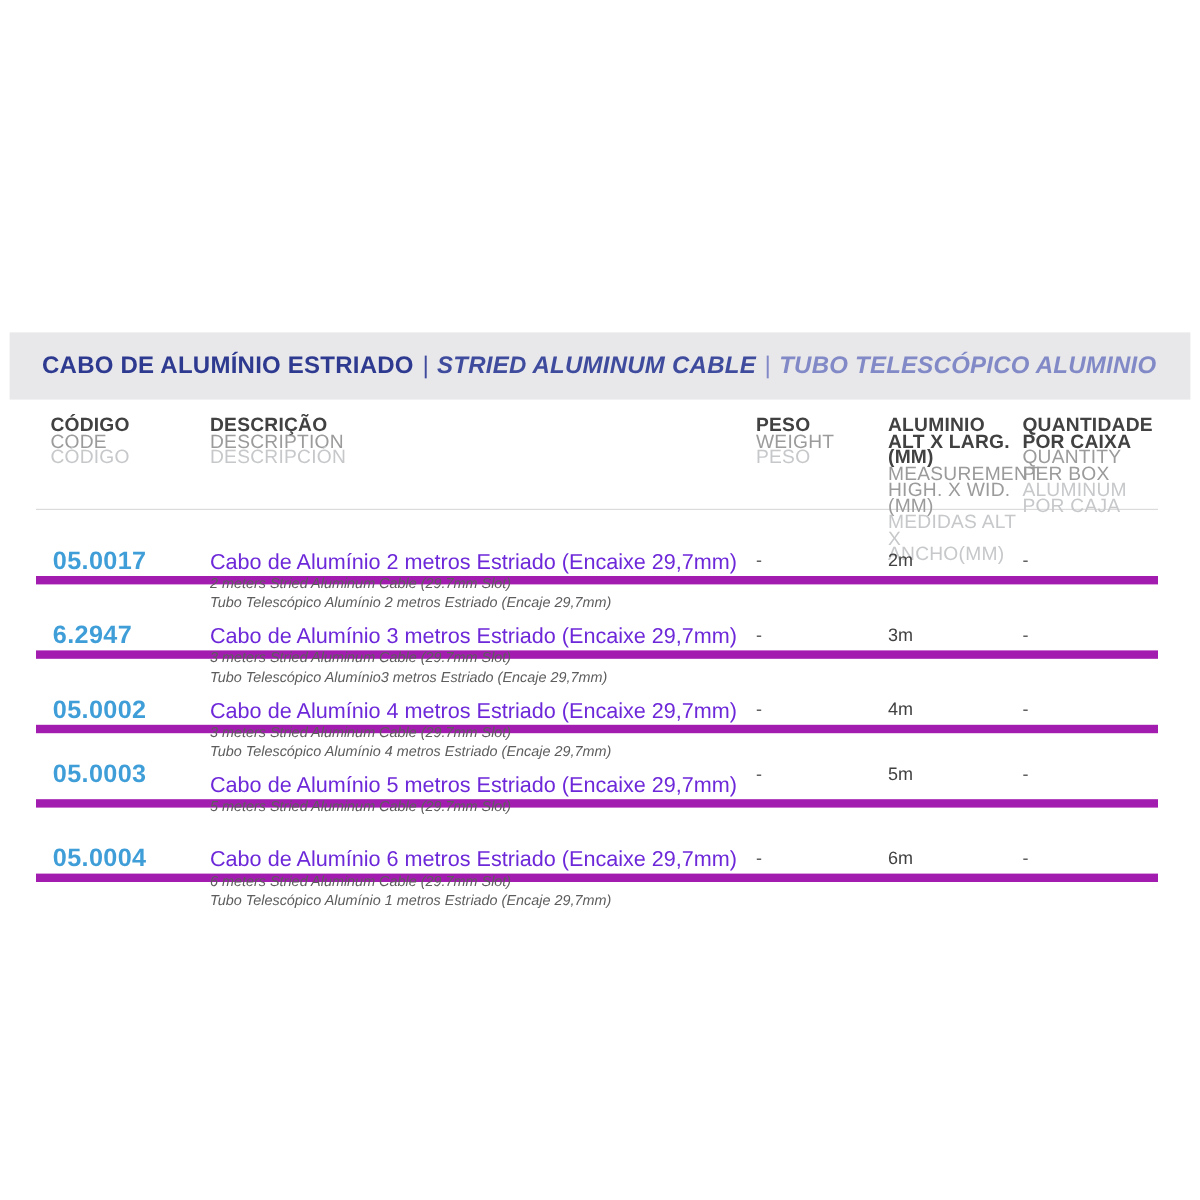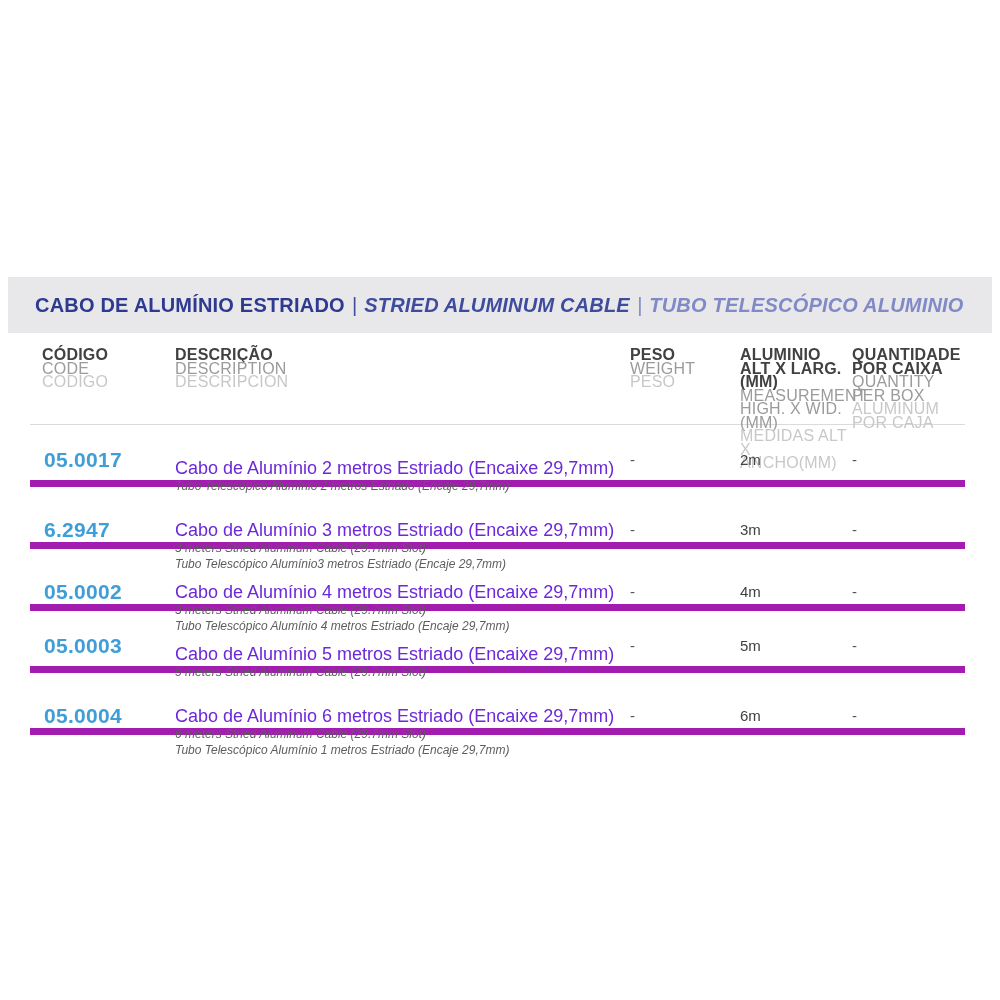--- a/index.html
+++ b/index.html
@@ -115,20 +115,21 @@
         <span class="tier2">QUANTITY PER BOX</span>
         <span class="tier3">ALUMINUM</span>
         <span class="tier3">POR CAJA</span>
       </div>
     </div>
 
     <div class="row grid-cols">
       <div class="cell code">05.0017</div>
       <div class="cell desc">
         <span class="d-pt">Cabo de Alumínio 2 metros Estriado (Encaixe 29,7mm)</span>
+        <span class="d-en">2 meters Stried Aluminum Cable (29.7mm Slot)</span>
         <span class="d-es">Tubo Telescópico Alumínio 2 metros Estriado (Encaje 29,7mm)</span>
       </div>
       <div class="cell val dash">-</div>
       <div class="cell val measure">2m</div>
       <div class="cell val dash">-</div>
     </div>
 
     <div class="row grid-cols">
       <div class="cell code">6.2947</div>
       <div class="cell desc">

